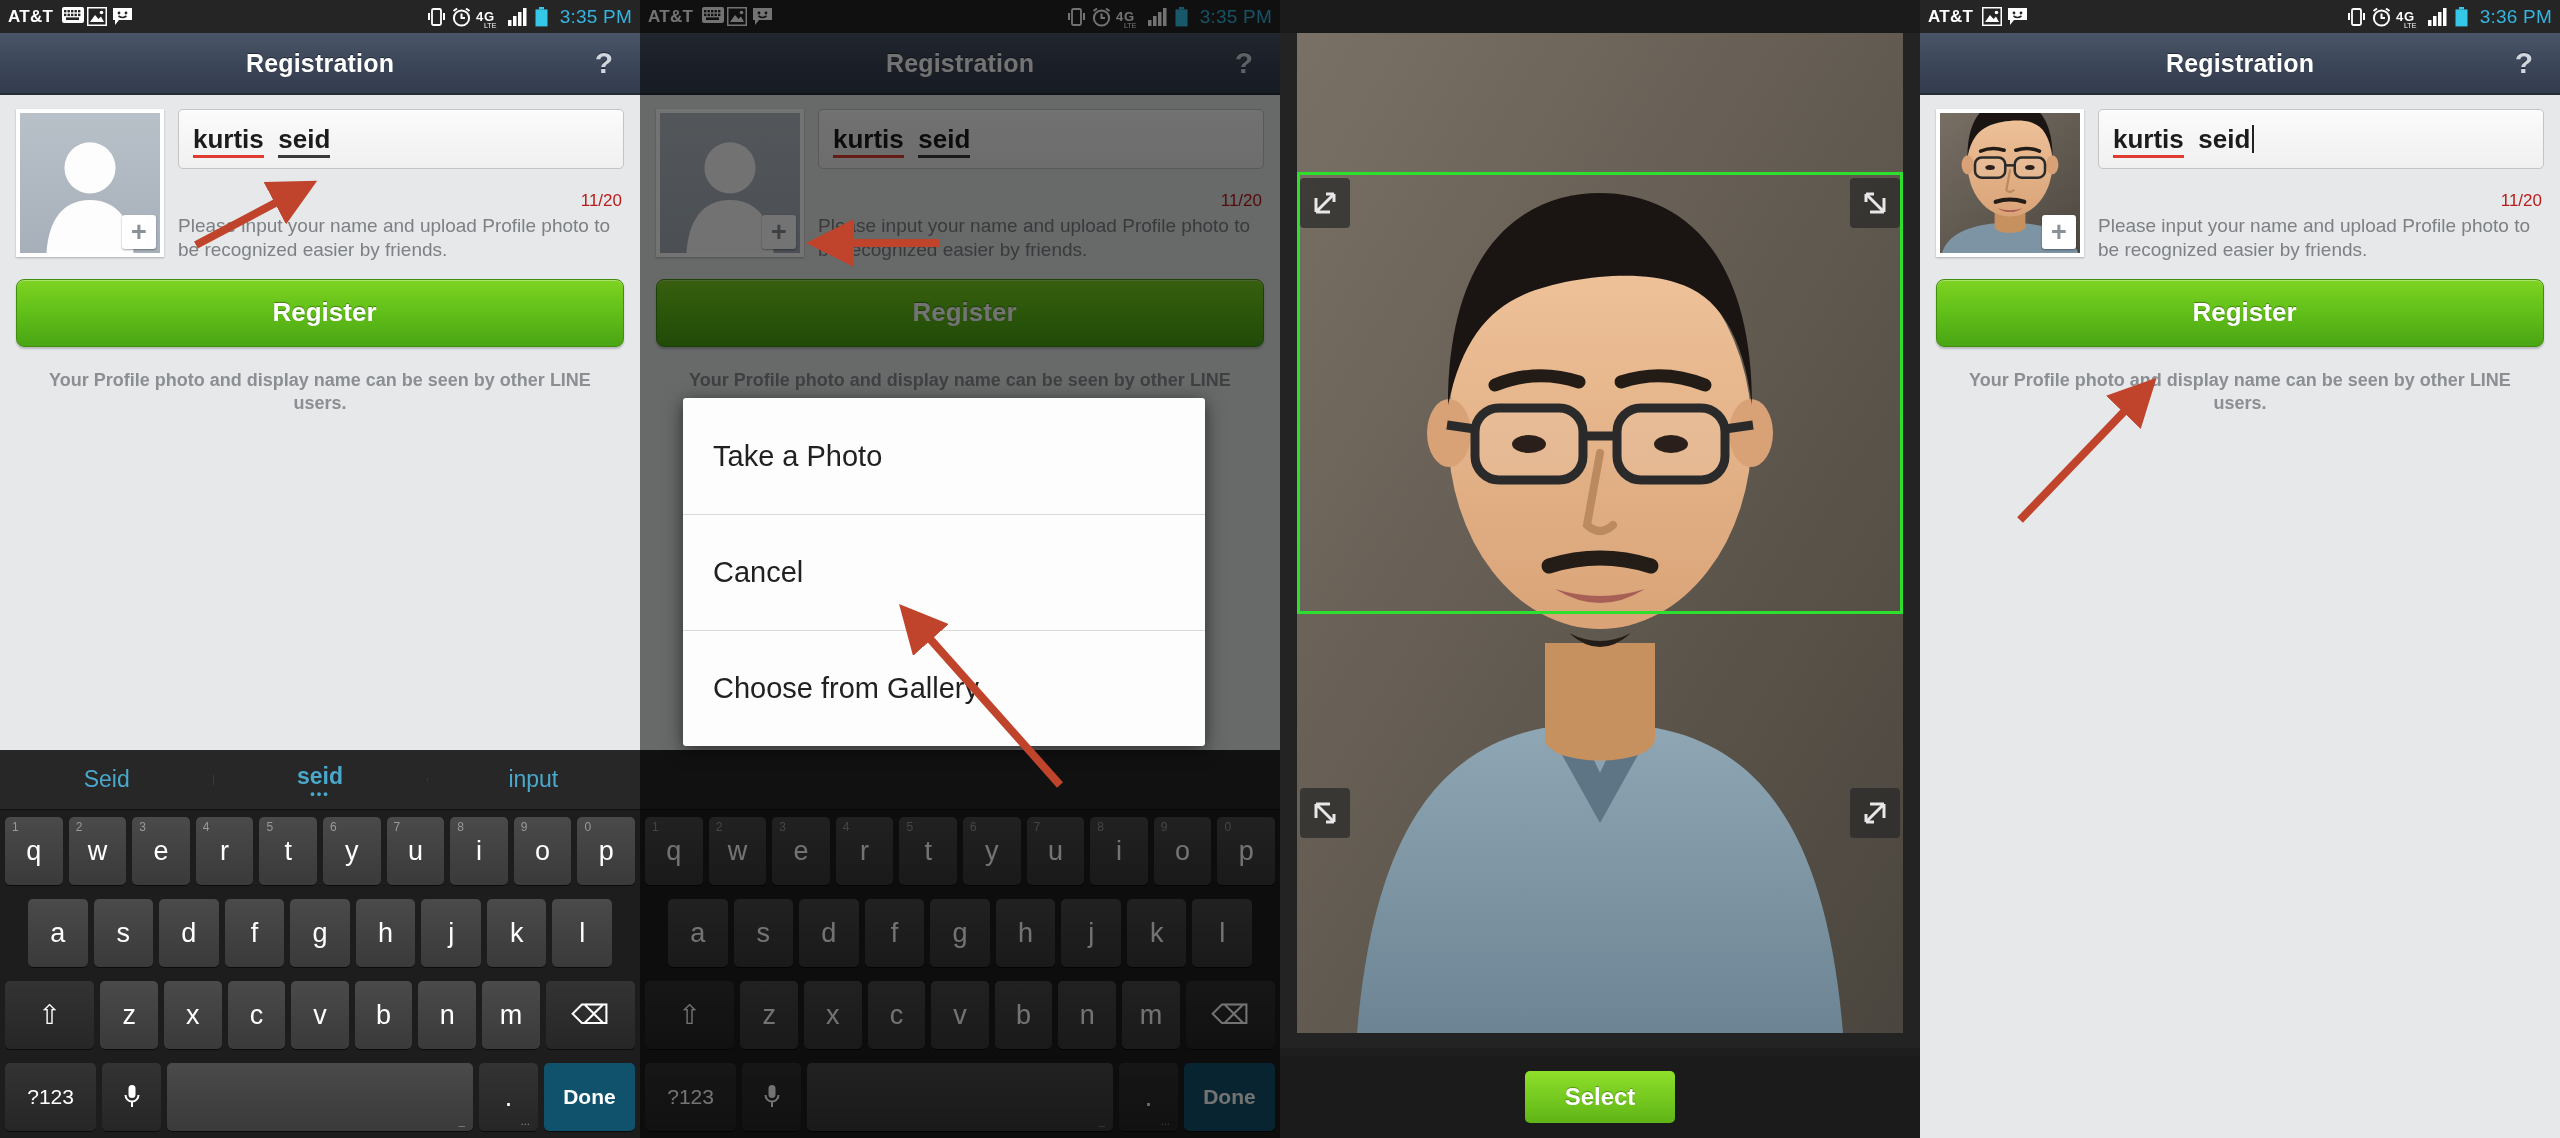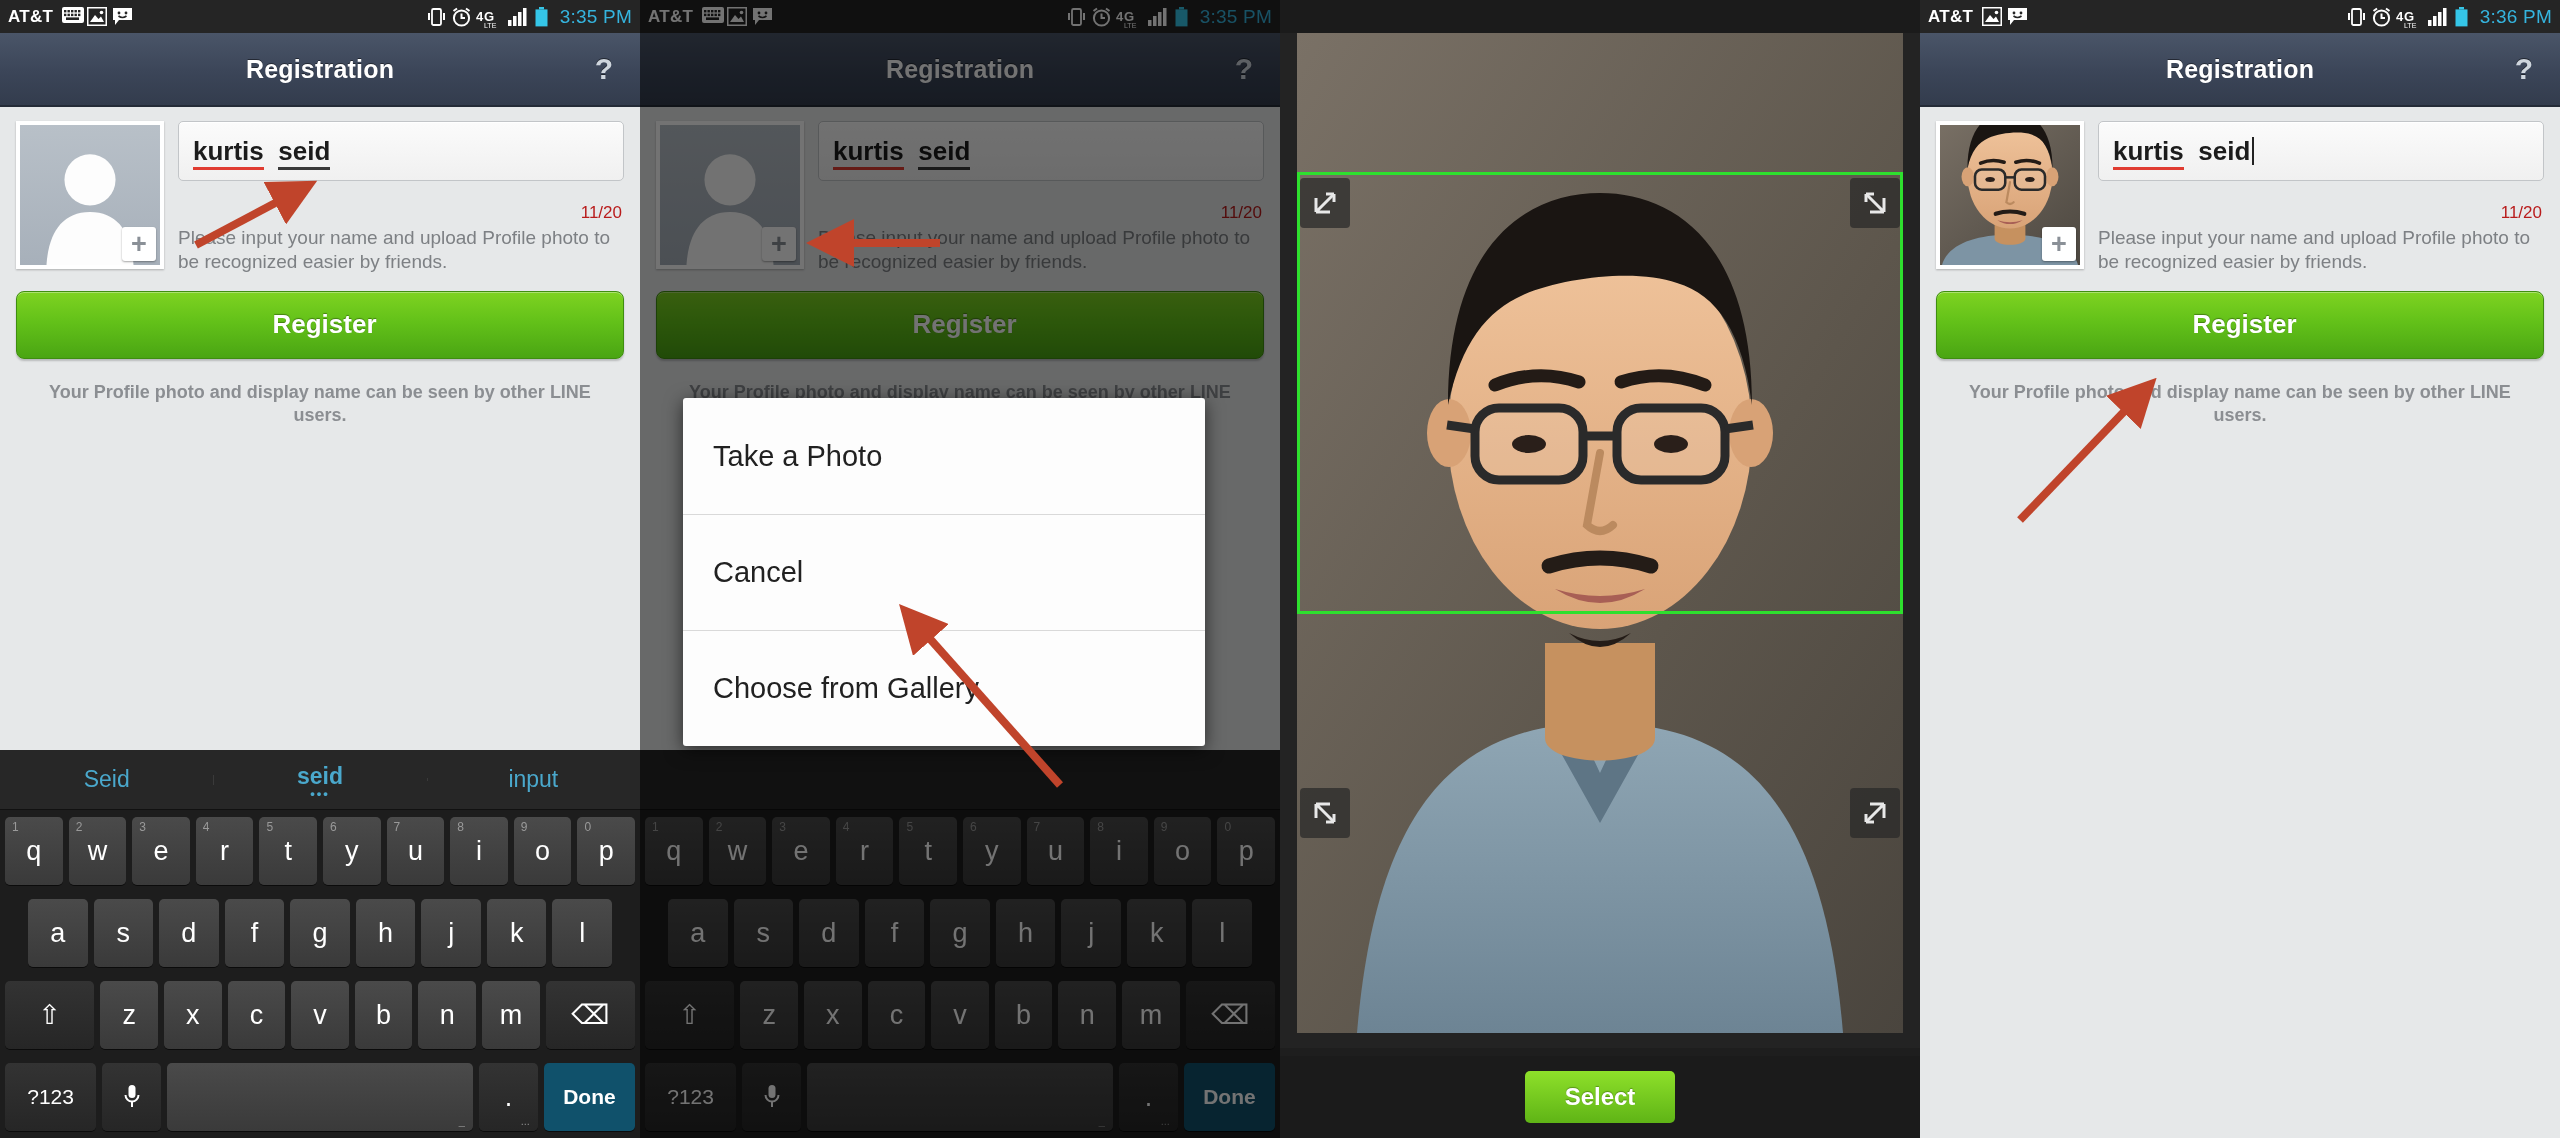--- a/index.html
+++ b/index.html
@@ -15,21 +15,21 @@
   .statusbar { height:33px; background:#252525; display:flex; align-items:center;
                padding:0 8px; position:relative; z-index:5; }
   .sb-carrier { color:#fff; font-size:17px; font-weight:bold; letter-spacing:.3px; margin-right:9px; }
   .sb-ic { width:20px; height:20px; margin-right:5px; display:inline-block; position:relative; }
   .sb-spacer { flex:1; }
   .sb-time { color:#35b4de; font-size:19px; margin-left:6px; letter-spacing:.2px; }
   .sb-right { display:flex; align-items:center; }
   svg.gi { display:block; }
 
   
-  .titlebar { height:74px; background:linear-gradient(180deg,#4a5568 0%,#3b4558 55%,#333c4d 100%);
+  .titlebar { height:62px; background:linear-gradient(180deg,#4a5568 0%,#3b4558 55%,#333c4d 100%);
               border-bottom:2px solid #242b37; display:flex; align-items:center;
               justify-content:center; position:relative; }
   .titlebar .t-text { color:#fff; font-size:25px; font-weight:bold; letter-spacing:.2px;
                       text-shadow:0 -1px 0 rgba(0,0,0,.45); }
   .help-btn { position:absolute; right:14px; top:50%; transform:translateY(-50%);
               width:44px; height:44px; display:flex; align-items:center; justify-content:center; }
   .help-btn span { color:#cfd6de; font-size:30px; font-weight:bold; text-shadow:0 -1px 0 rgba(0,0,0,.5); }
 
   
   .content { padding:14px 16px 0 16px; }

